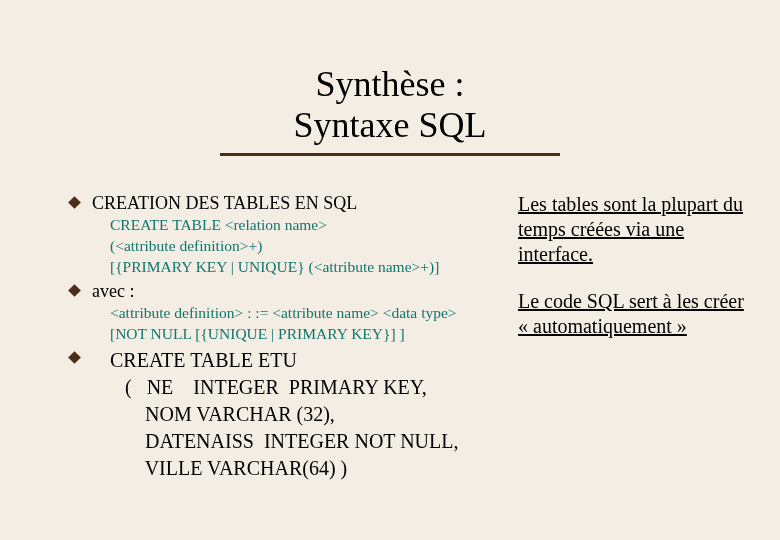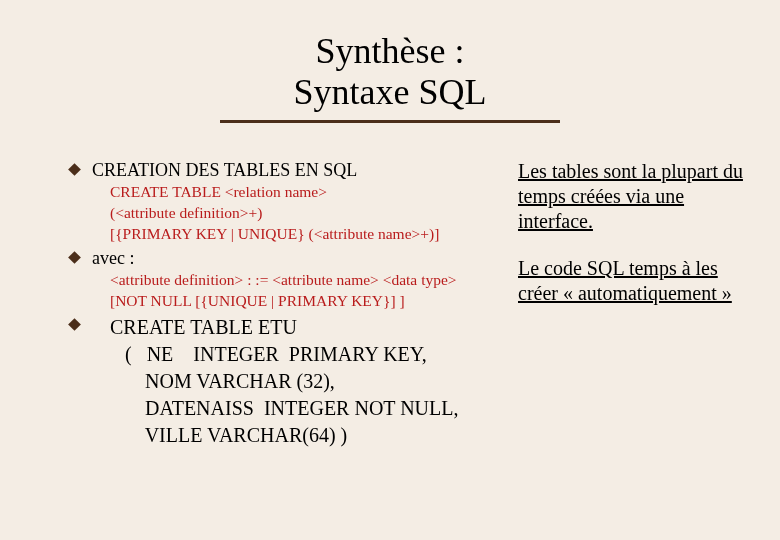--- a/index.html
+++ b/index.html
@@ -7,21 +7,21 @@
     width: 780px;
     height: 540px;
     background: #f4ede4;
     font-family: "Times New Roman", Times, serif;
     position: relative;
     overflow: hidden;
   }
   .slide {
     width: 100%;
     height: 100%;
-    padding: 31px 20px 20px 20px;
+    padding: 64px 20px 20px 20px;
     position: relative;
   }
   .title-block {
     text-align: center;
     margin-bottom: 10px;
   }
   .title-line {
     font-size: 36px;
     color: #000;
     line-height: 1.15;
@@ -62,21 +62,21 @@
     transform: rotate(45deg);
   }
   .bullet-head {
     font-size: 18px;
     color: #000;
     line-height: 1.3;
   }
   .sub {
     padding-left: 18px;
     font-size: 15.5px;
-    color: #b91c1c;
+    color: #0f766e;
     line-height: 1.35;
     font-family: Liberation Serif, serif;
   }
   .example-block {
     padding-left: 18px;
     font-size: 20px;
     line-height: 1.35;
     white-space: pre;
   }
   .side-note {
@@ -122,18 +122,18 @@
    (   NE    INTEGER  PRIMARY KEY,
        NOM VARCHAR (32),
        DATENAISS  INTEGER NOT NULL,
        VILLE VARCHAR(64) )</div>
       </div>
 
     </div>
 
     <div class="right">
       <div class="side-note">Les tables sont la plupart du temps créées via une interface.</div>
-      <div class="side-note">Le code SQL temps à les créer « automatiquement »</div>
+      <div class="side-note">Le code SQL sert à les créer « automatiquement »</div>
     </div>
 
   </div>
 
 </div>
 
 </body></html>

